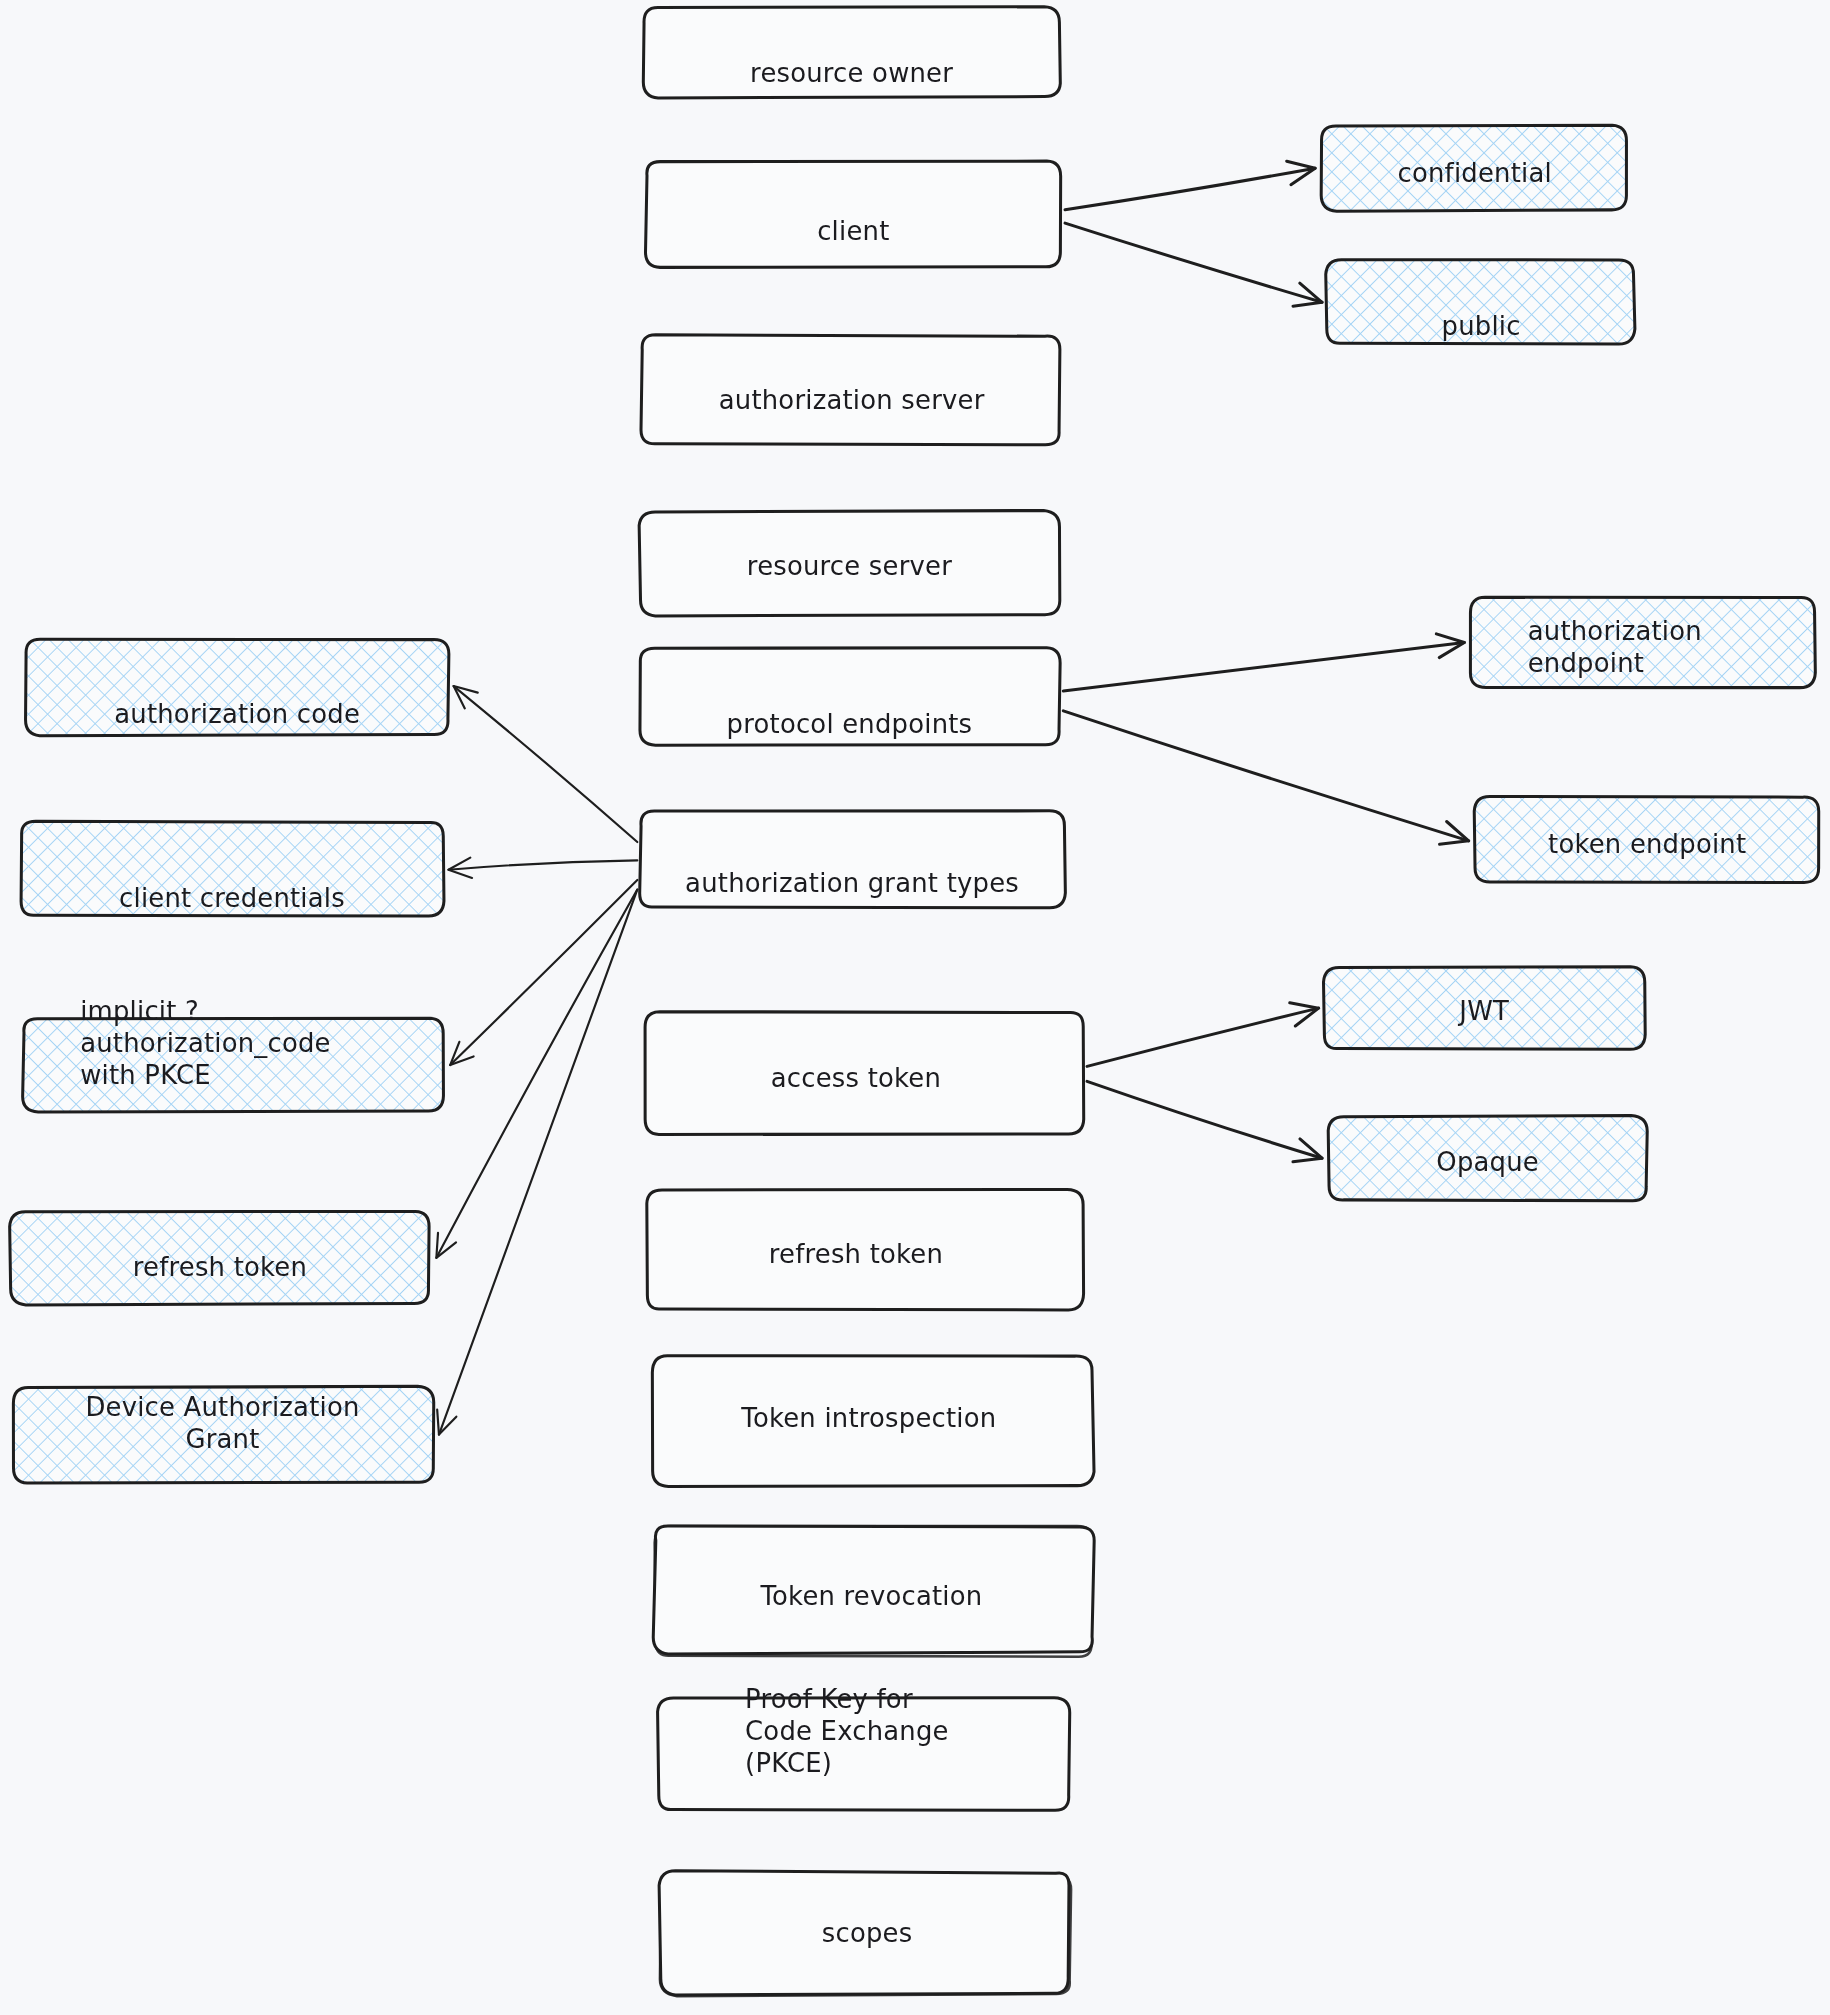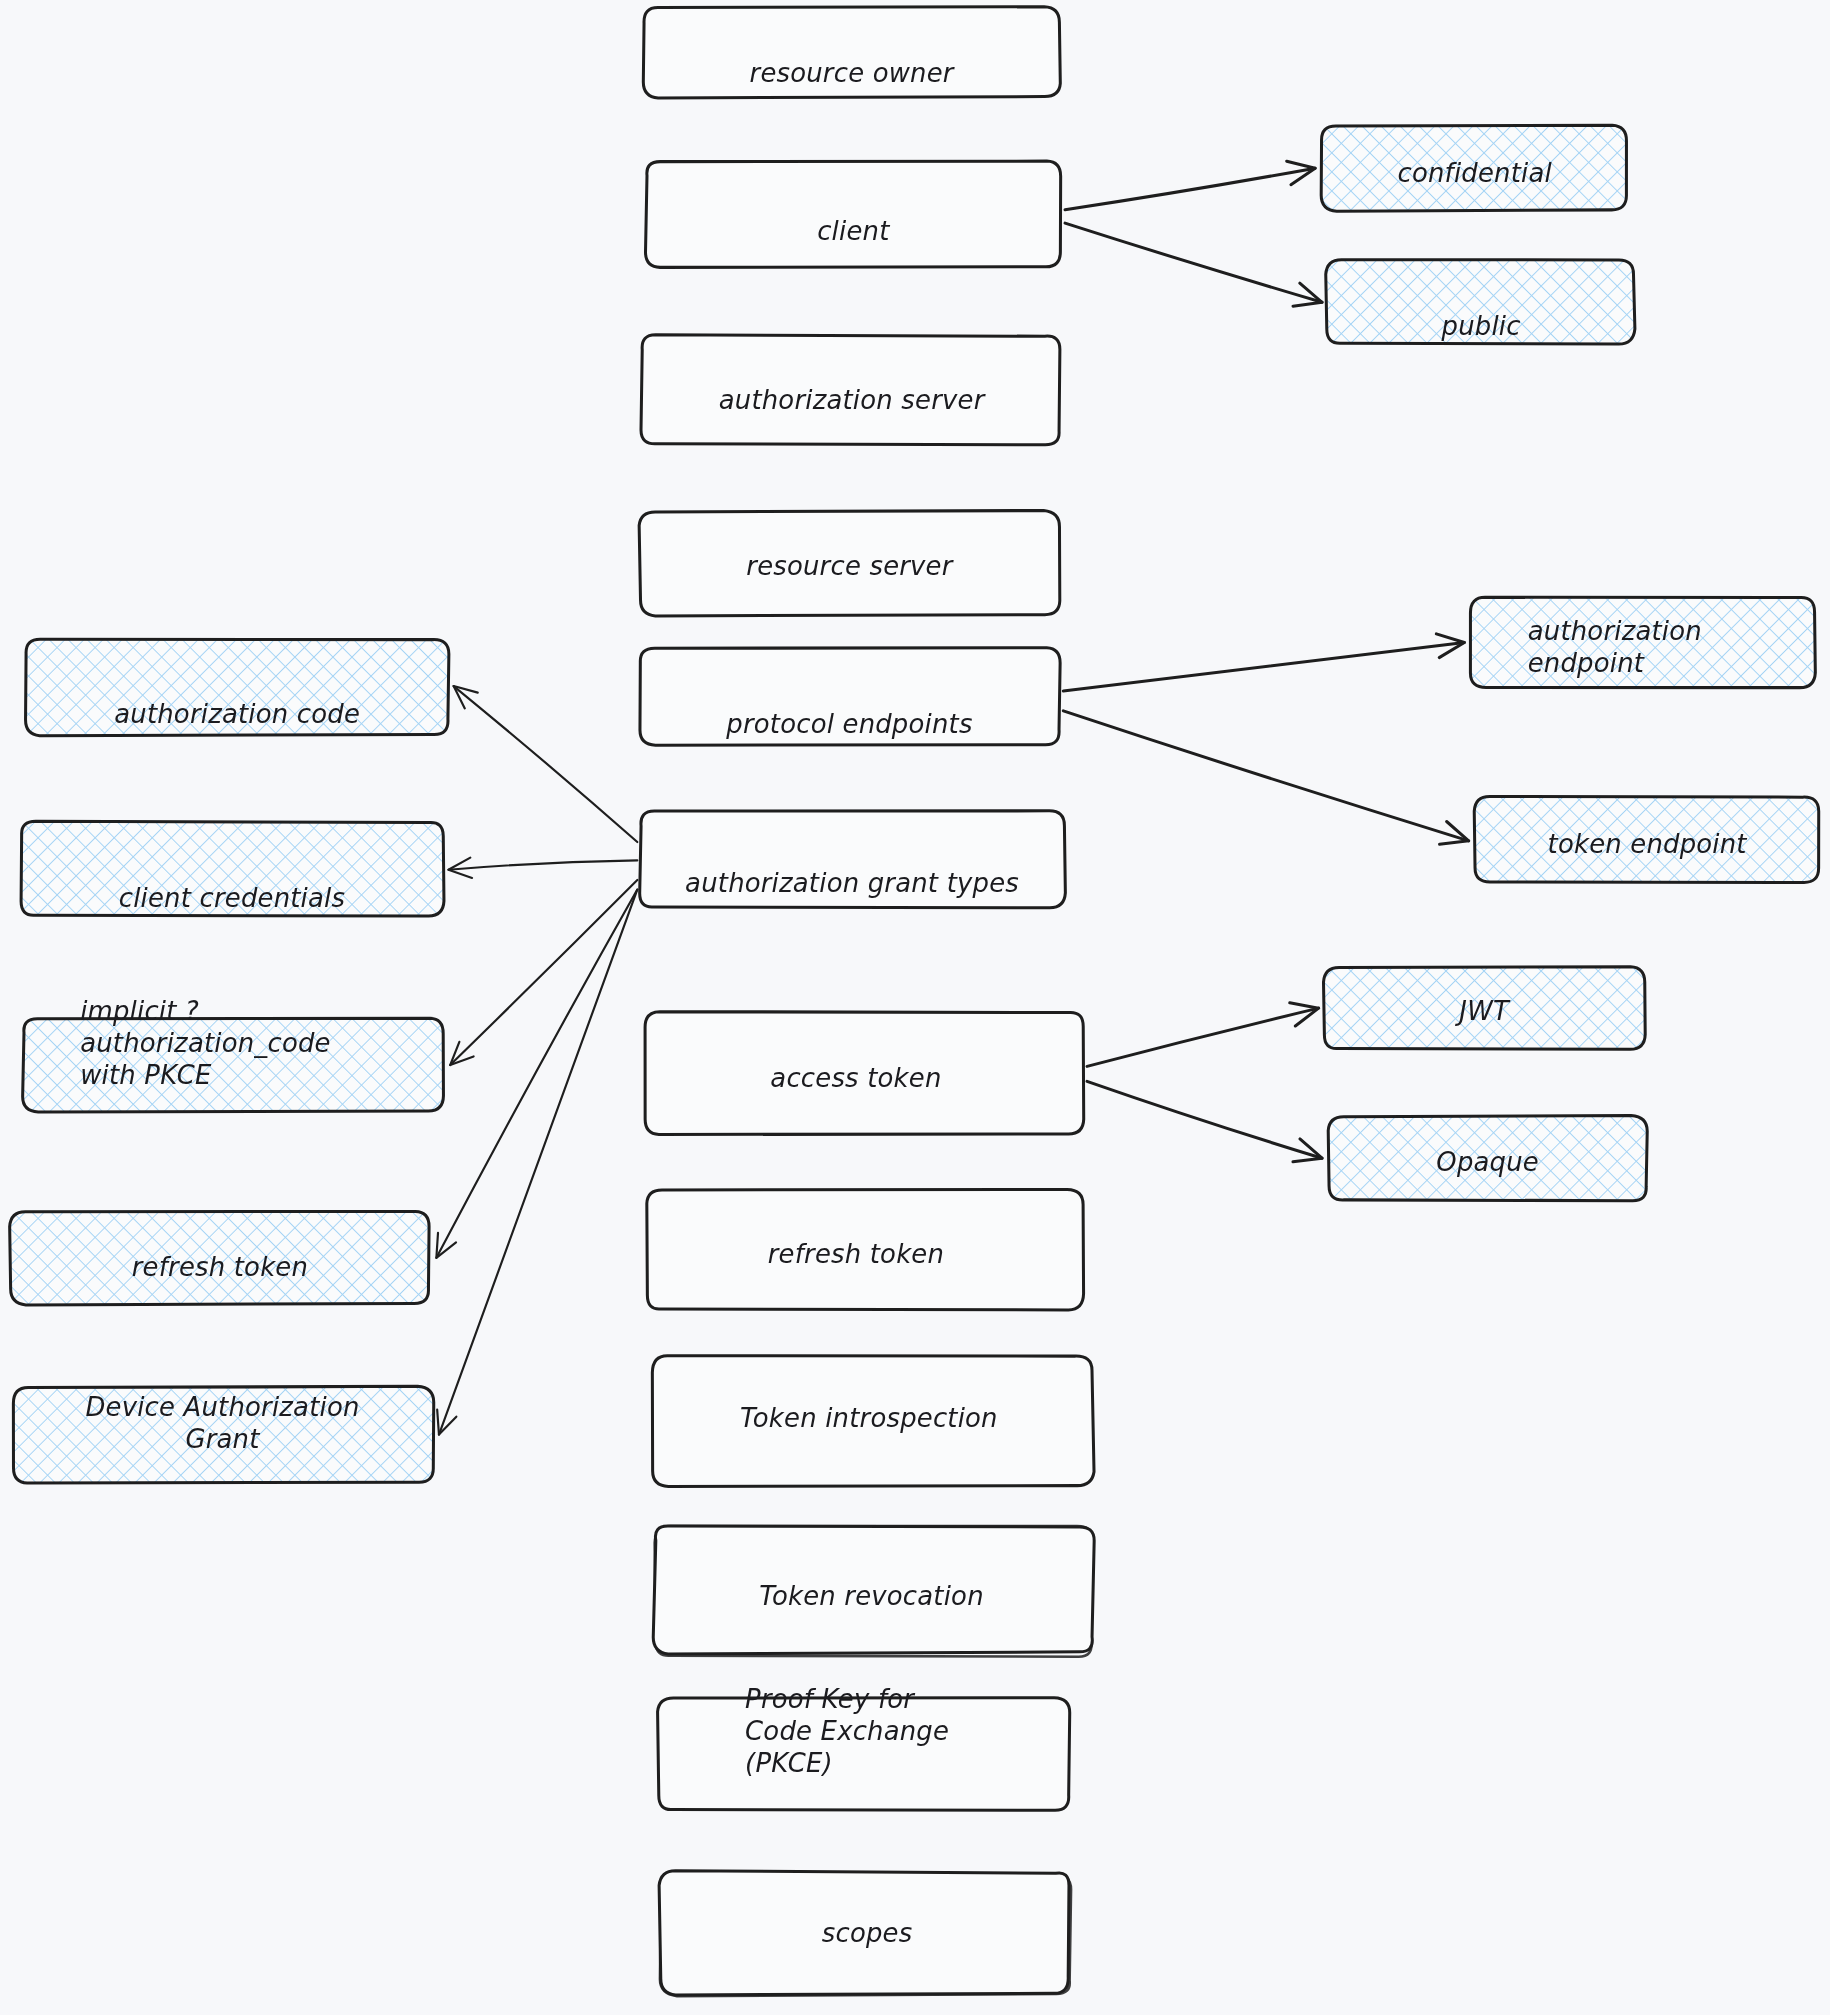--- a/index.html
+++ b/index.html
@@ -10,21 +10,20 @@
   }
   body {
     font-family: "DejaVu Sans", sans-serif;
   }
   #canvas {
     position: relative;
     width: 1830px;
     height: 2015px;
     background: #f7f8fa;
     overflow: hidden;
-    font-style: italic;
   }
   #diagram-svg {
     position: absolute;
     top: 0;
     left: 0;
     width: 1830px;
     height: 2015px;
     display: block;
   }
   .node-label {

